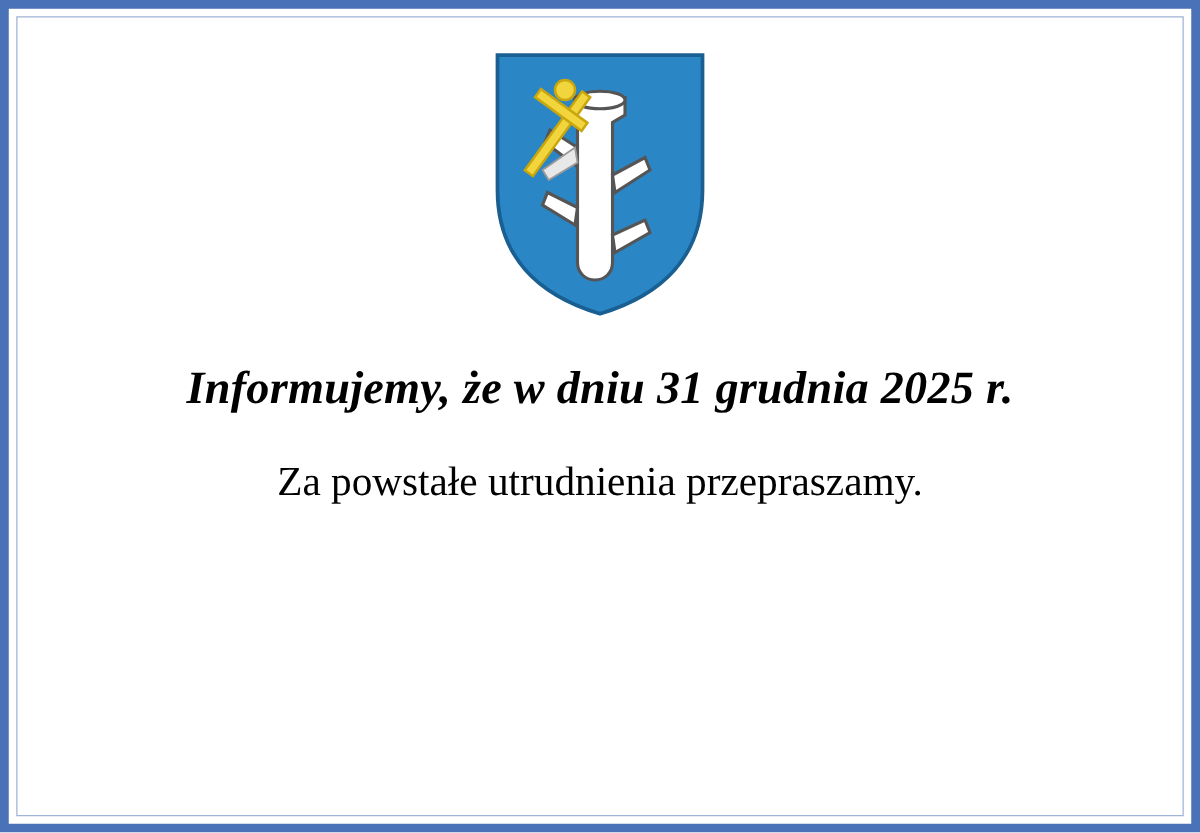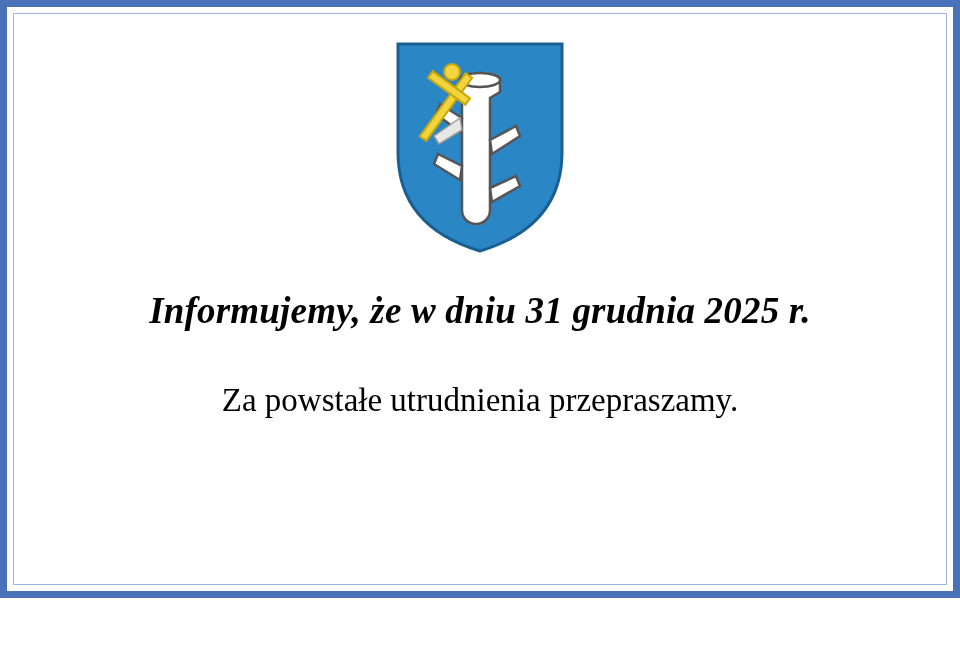--- a/index.html
+++ b/index.html
@@ -9,21 +9,21 @@
   body {
     width: 960px;
     height: 666px;
     background: #ffffff;
     font-family: "Liberation Serif", serif;
     overflow: hidden;
   }
   .notice-frame {
     box-sizing: border-box;
     width: 960px;
-    height: 598px;
+    height: 666px;
     border: 7px solid #4a72b8;
     background: #ffffff;
     padding: 6px;
     display: flex;
     flex-direction: column;
     align-items: center;
   }
   .inner-edge {
     box-sizing: border-box;
     width: 100%;
@@ -46,21 +46,21 @@
   }
   .line-bold {
     font-weight: bold;
     font-style: italic;
     font-size: 37px;
     line-height: 1.62;
     color: #000000;
     letter-spacing: 0.2px;
   }
   .apology {
-    margin-top: 38px;
+    margin-top: 24px;
     font-size: 33px;
     line-height: 1.3;
     color: #000000;
     font-style: normal;
     font-weight: normal;
   }
 </style>
 </head>
 <body>
 

